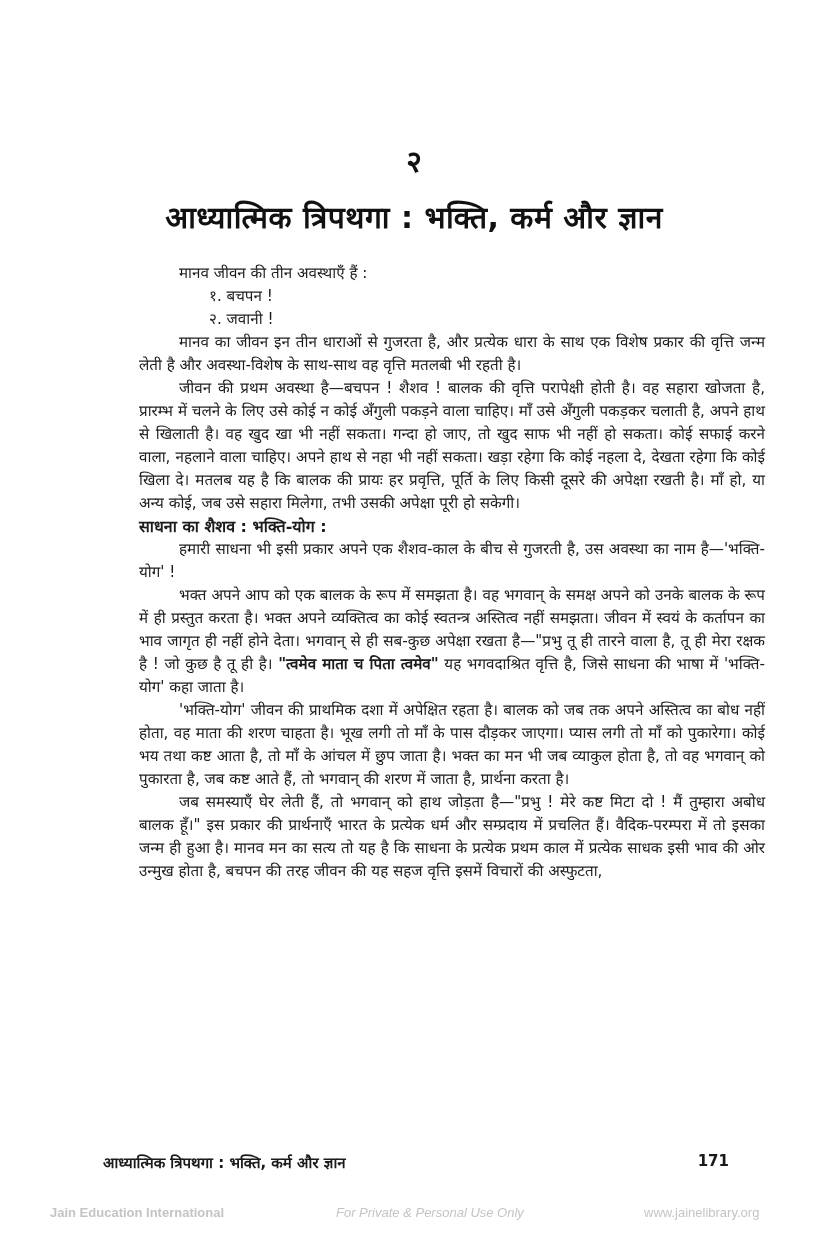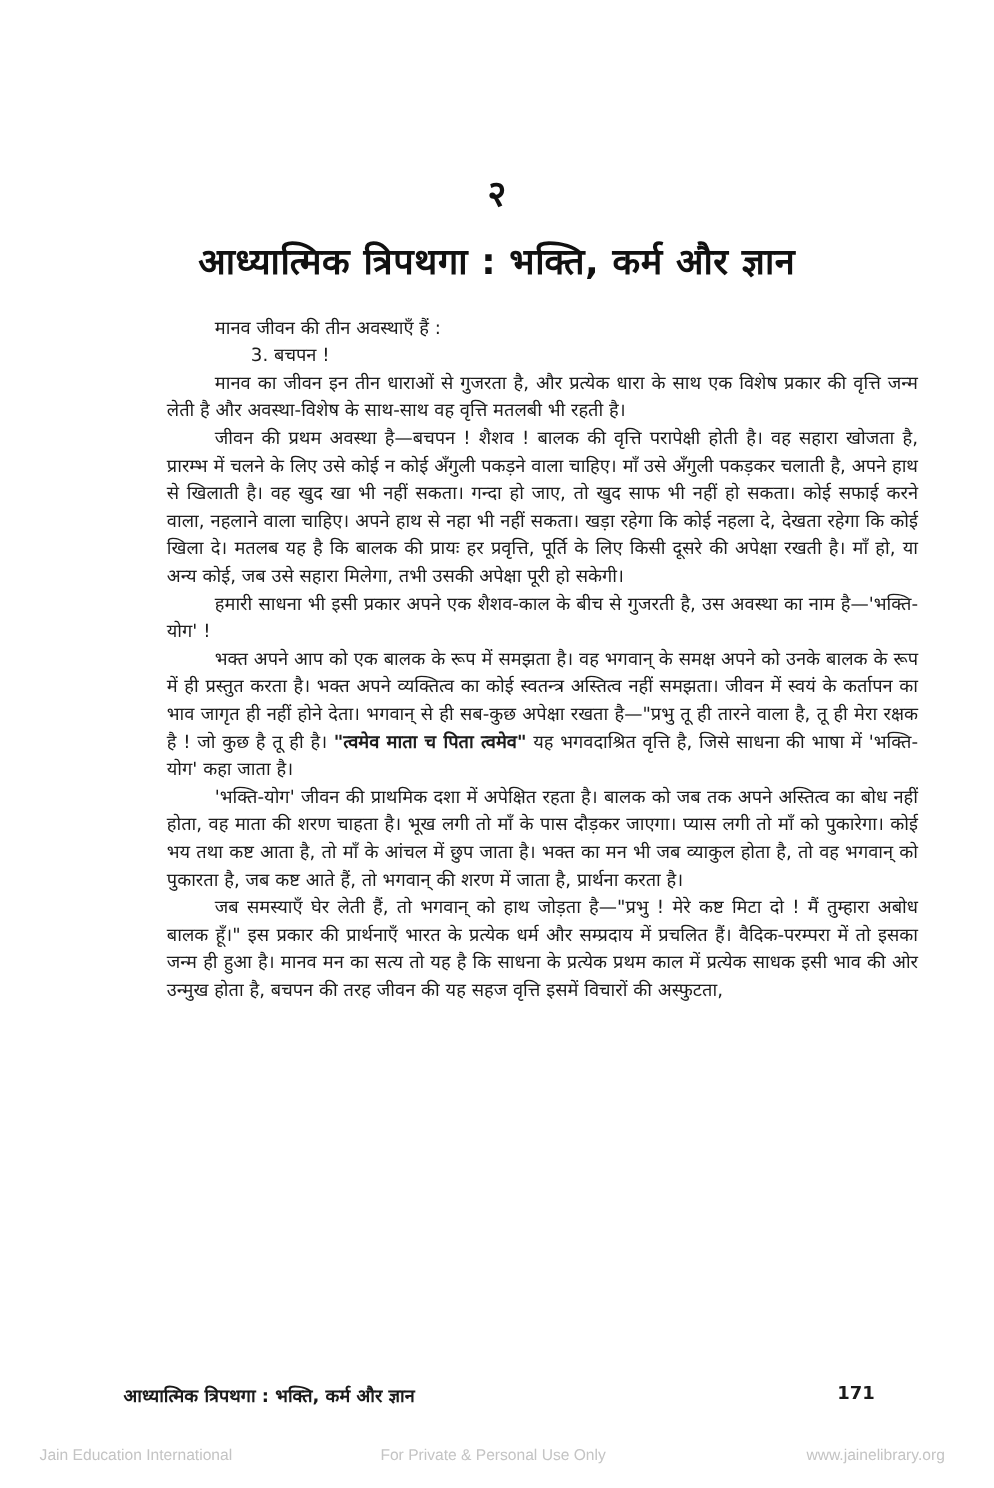--- a/index.html
+++ b/index.html
@@ -41,34 +41,36 @@
 <body>
 
 <div class="page">
 
   <div class="chapter-num">२</div>
   <div class="chapter-title">आध्यात्मिक त्रिपथगा : भक्ति, कर्म और ज्ञान</div>
 
   <div class="body">
     <p>मानव जीवन की तीन अवस्थाएँ हैं :</p>
     <ul class="list">
-      <li>3. बचपन !</li>
+      <li>१. बचपन !</li>
+      <li>२. जवानी !</li>
     </ul>
     <p>मानव का जीवन इन तीन धाराओं से गुजरता है, और प्रत्येक धारा के साथ एक विशेष प्रकार की वृत्ति जन्म लेती है और अवस्था-विशेष के साथ-साथ वह वृत्ति मतलबी भी रहती है।</p>
     <p>जीवन की प्रथम अवस्था है—बचपन ! शैशव ! बालक की वृत्ति परापेक्षी होती है। वह सहारा खोजता है, प्रारम्भ में चलने के लिए उसे कोई न कोई अँगुली पकड़ने वाला चाहिए। माँ उसे अँगुली पकड़कर चलाती है, अपने हाथ से खिलाती है। वह खुद खा भी नहीं सकता। गन्दा हो जाए, तो खुद साफ भी नहीं हो सकता। कोई सफाई करने वाला, नहलाने वाला चाहिए। अपने हाथ से नहा भी नहीं सकता। खड़ा रहेगा कि कोई नहला दे, देखता रहेगा कि कोई खिला दे। मतलब यह है कि बालक की प्रायः हर प्रवृत्ति, पूर्ति के लिए किसी दूसरे की अपेक्षा रखती है। माँ हो, या अन्य कोई, जब उसे सहारा मिलेगा, तभी उसकी अपेक्षा पूरी हो सकेगी।</p>
 
+    <p class="section-heading">साधना का शैशव : भक्ति-योग :</p>
     <p>हमारी साधना भी इसी प्रकार अपने एक शैशव-काल के बीच से गुजरती है, उस अवस्था का नाम है—'भक्ति-योग' !</p>
     <p><span>भक्त अपने आप को एक बालक के रूप में समझता है। वह भगवान् के समक्ष अपने को उनके बालक के रूप में ही प्रस्तुत करता है। भक्त अपने व्यक्तित्व का कोई स्वतन्त्र अस्तित्व नहीं समझता। जीवन में स्वयं के कर्तापन का भाव जागृत ही नहीं होने देता। भगवान् से ही सब-कुछ अपेक्षा रखता है—"प्रभु तू ही तारने वाला है, तू ही मेरा रक्षक है ! जो कुछ है तू ही है। </span><span class="bold">"त्वमेव माता च पिता त्वमेव"</span><span> यह भगवदाश्रित वृत्ति है, जिसे साधना की भाषा में 'भक्ति-योग' कहा जाता है।</span></p>
     <p>'भक्ति-योग' जीवन की प्राथमिक दशा में अपेक्षित रहता है। बालक को जब तक अपने अस्तित्व का बोध नहीं होता, वह माता की शरण चाहता है। भूख लगी तो माँ के पास दौड़कर जाएगा। प्यास लगी तो माँ को पुकारेगा। कोई भय तथा कष्ट आता है, तो माँ के आंचल में छुप जाता है। भक्त का मन भी जब व्याकुल होता है, तो वह भगवान् को पुकारता है, जब कष्ट आते हैं, तो भगवान् की शरण में जाता है, प्रार्थना करता है।</p>
     <p>जब समस्याएँ घेर लेती हैं, तो भगवान् को हाथ जोड़ता है—"प्रभु ! मेरे कष्ट मिटा दो ! मैं तुम्हारा अबोध बालक हूँ।" इस प्रकार की प्रार्थनाएँ भारत के प्रत्येक धर्म और सम्प्रदाय में प्रचलित हैं। वैदिक-परम्परा में तो इसका जन्म ही हुआ है। मानव मन का सत्य तो यह है कि साधना के प्रत्येक प्रथम काल में प्रत्येक साधक इसी भाव की ओर उन्मुख होता है, बचपन की तरह जीवन की यह सहज वृत्ति इसमें विचारों की अस्फुटता,</p>
   </div>
 
   <div class="running-footer">
     <span>आध्यात्मिक त्रिपथगा : भक्ति, कर्म और ज्ञान</span>
     <span>171</span>
   </div>
 
   <div class="watermark">
-    <span style="left:33px;">Jain Education International</span>
-    <span style="left:317px;">For Private &amp; Personal Use Only</span>
-    <span style="left:672px;">www.jainelibrary.org</span>
+    <span style="left:50px;font-weight:bold;">Jain Education International</span>
+    <span style="left:336px;font-style:italic;">For Private &amp; Personal Use Only</span>
+    <span style="left:644px;">www.jainelibrary.org</span>
   </div>
 </div>
 
 </body></html>

